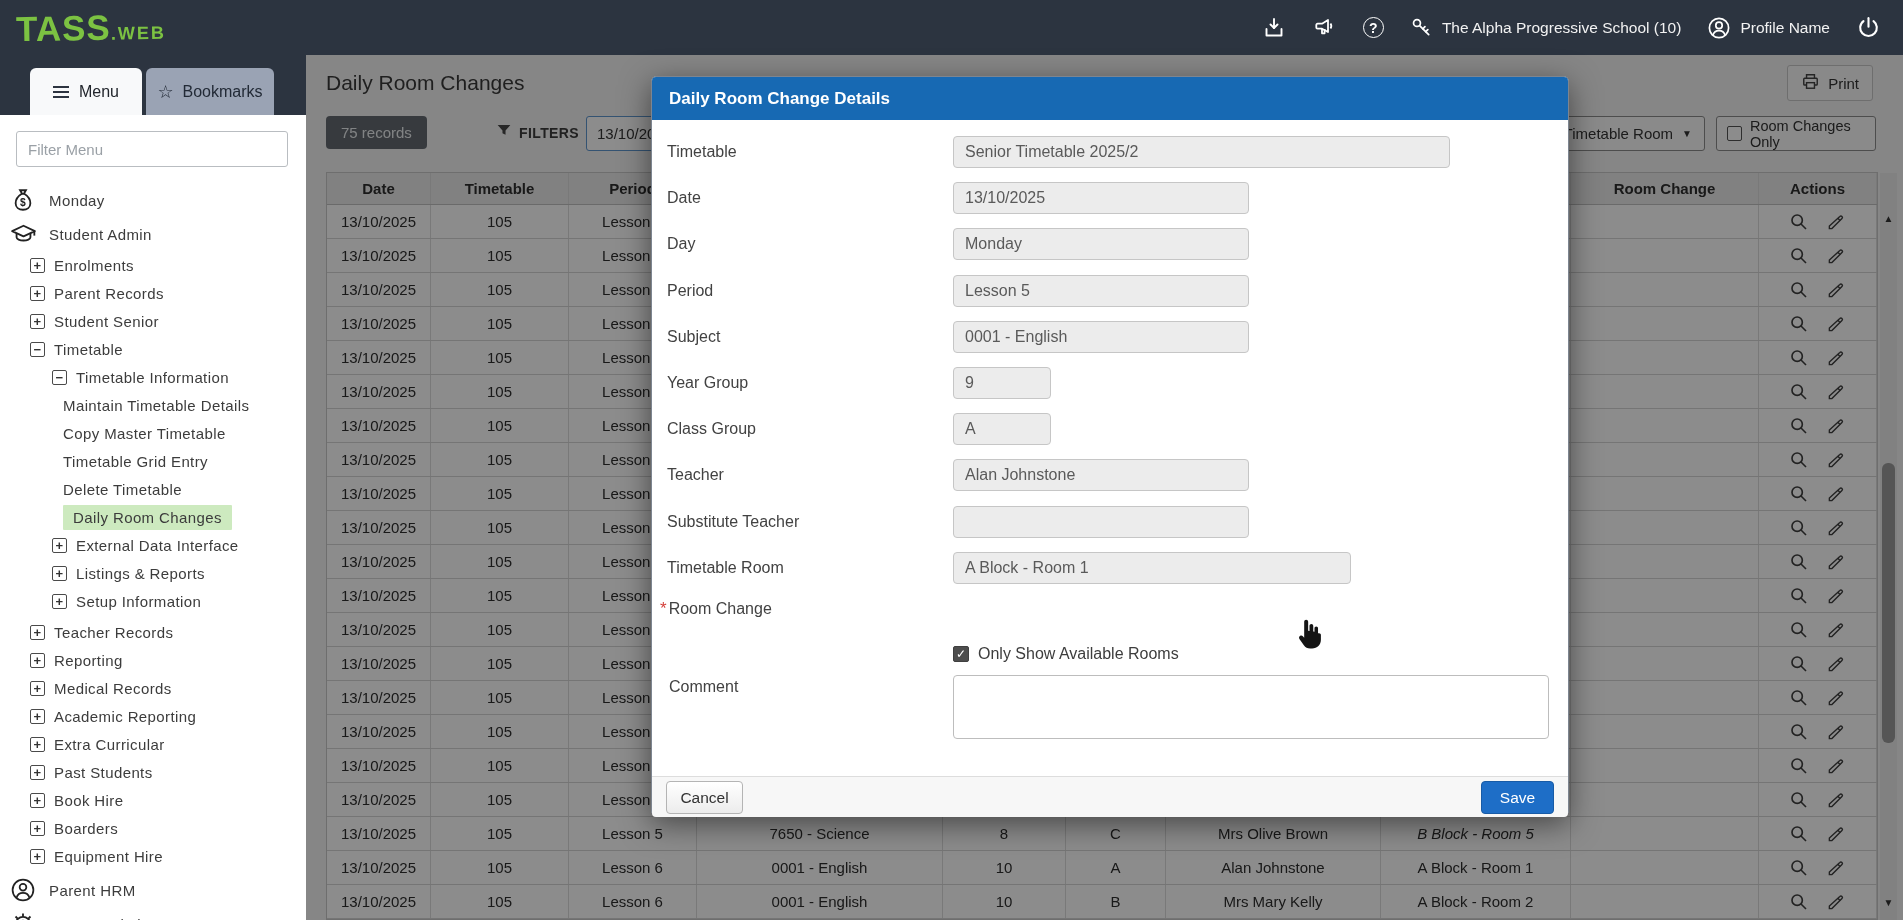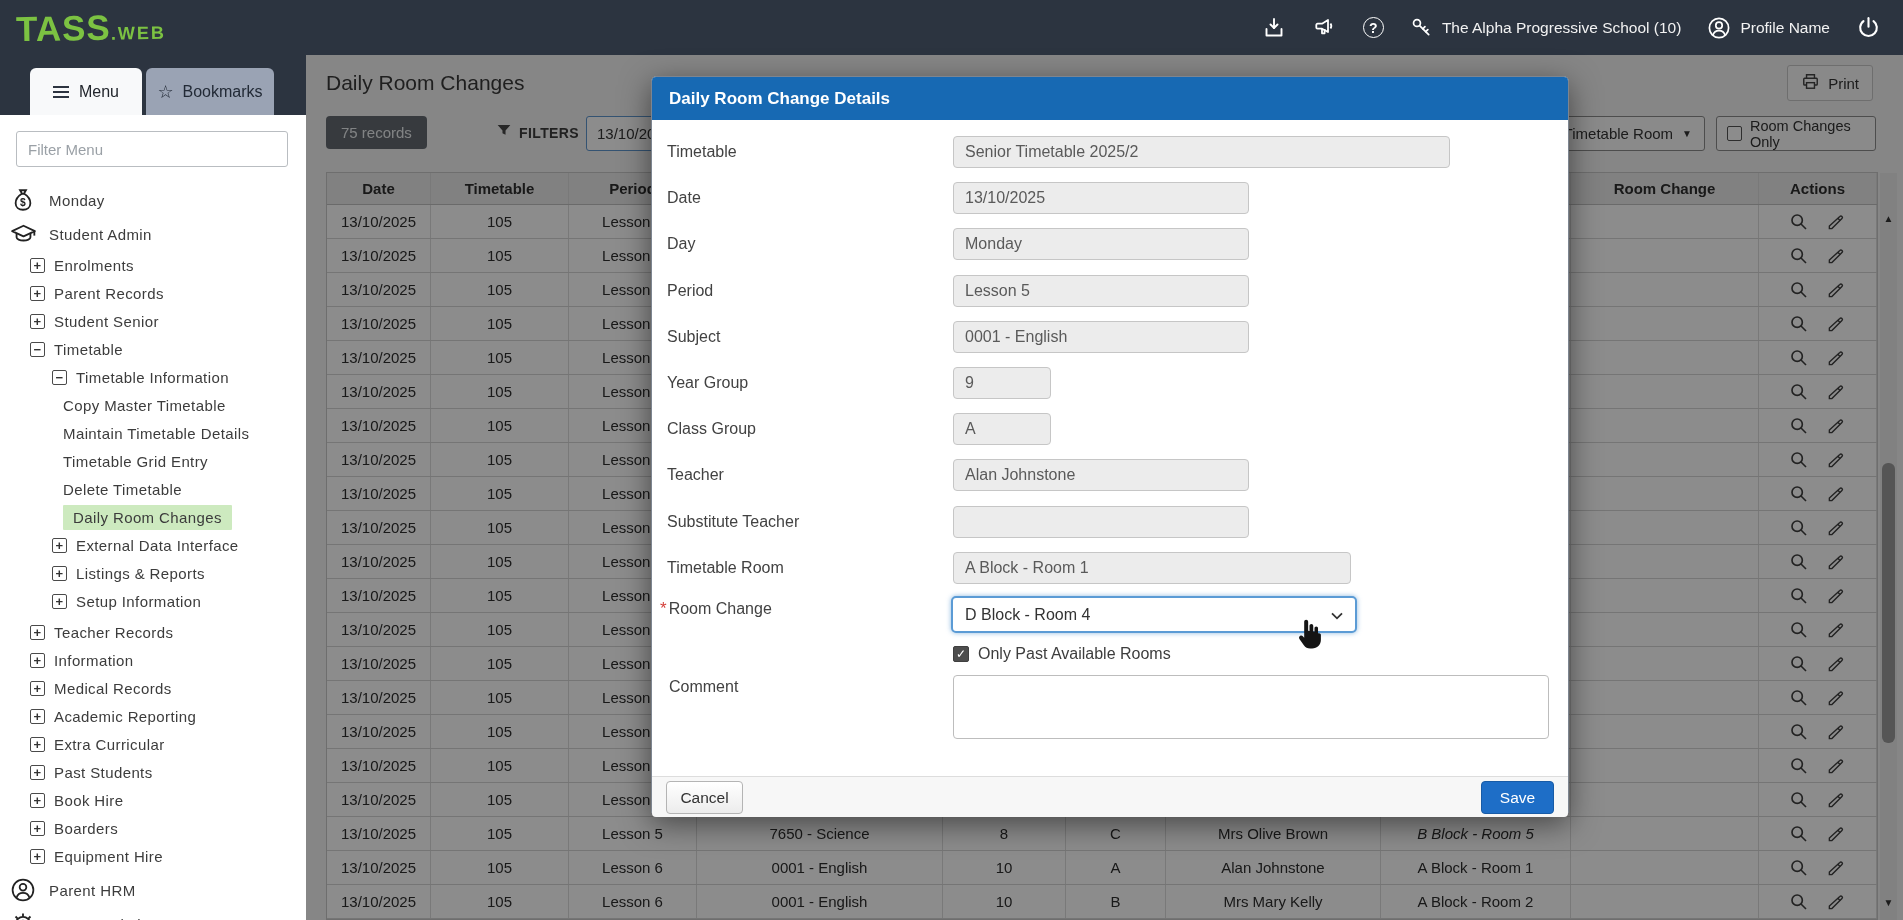--- a/index.html
+++ b/index.html
@@ -222,24 +222,24 @@
           </div>
           <div class="ti lvl1">
             <span class="pm">−</span>
             <span class="tlabel">Timetable</span>
           </div>
           <div class="ti lvl2">
             <span class="pm">−</span>
             <span class="tlabel">Timetable Information</span>
           </div>
           <div class="ti lvl3">
+            <span class="tlabel">Maintain Timetable Details</span>
+          </div>
+          <div class="ti lvl3">
             <span class="tlabel">Copy Master Timetable</span>
-          </div>
-          <div class="ti lvl3">
-            <span class="tlabel">Maintain Timetable Details</span>
           </div>
           <div class="ti lvl3">
             <span class="tlabel">Timetable Grid Entry</span>
           </div>
           <div class="ti lvl3">
             <span class="tlabel">Delete Timetable</span>
           </div>
           <div class="ti lvl3">
             <span class="tlabel hl">Daily Room Changes</span>
           </div>
@@ -254,21 +254,21 @@
           <div class="ti lvl2">
             <span class="pm">+</span>
             <span class="tlabel">Setup Information</span>
           </div>
           <div class="ti lvl1 gap">
             <span class="pm">+</span>
             <span class="tlabel">Teacher Records</span>
           </div>
           <div class="ti lvl1">
             <span class="pm">+</span>
-            <span class="tlabel">Information</span>
+            <span class="tlabel">Reporting</span>
           </div>
           <div class="ti lvl1">
             <span class="pm">+</span>
             <span class="tlabel">Medical Records</span>
           </div>
           <div class="ti lvl1">
             <span class="pm">+</span>
             <span class="tlabel">Academic Reporting</span>
           </div>
           <div class="ti lvl1">
@@ -933,32 +933,24 @@
         <div class="minput" style="top: 382px; width: 296px;">Alan Johnstone</div>
         <div class="mlabel" style="top: 429px;">Substitute Teacher</div>
         <div class="minput" style="top: 429px; width: 296px;"></div>
         <div class="mlabel" style="top: 475px;">Timetable Room</div>
         <div class="minput" style="top: 475px; width: 398px;">A Block - Room 1</div>
       </div>
 
     <div id="rc-label">
       <span class="req">*</span><span>Room Change</span>
     </div>
-    <div id="rc-select">
-      <span>D Block - Room 4</span>
-      <span class="chev">
-        <svg width="12" height="8" viewBox="0 0 12 8" fill="none">
-            <path d="M1 1.3l5 5 5-5" stroke="#333" stroke-width="1.8"></path>
-          </svg>
-      </span>
-    </div>
 
     <div id="mod-check">
       <span class="cbx on" id="cbx">✓</span>
-      <span class="lbl">Only Past Available Rooms</span>
+      <span class="lbl">Only Show Available Rooms</span>
     </div>
 
     <div id="comment-label">Comment</div>
     <textarea id="comment-box" style=""></textarea>
 
     <div id="modal-footer">
       <button id="btn-cancel">Cancel</button>
       <button id="btn-save">Save</button>
     </div>
   </div>

